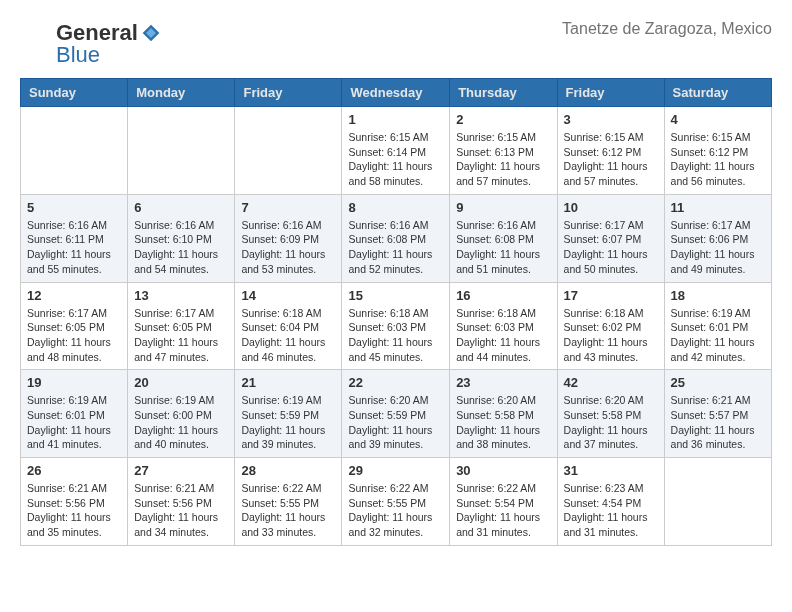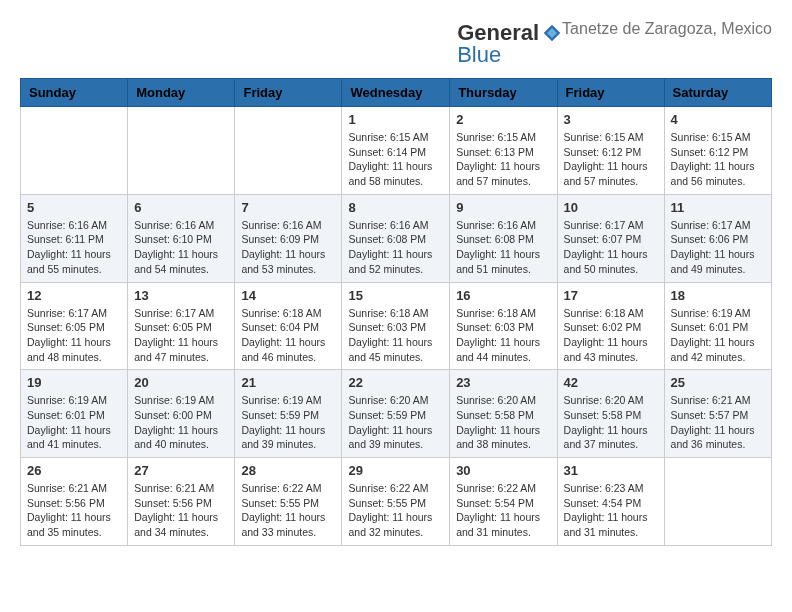--- a/index.html
+++ b/index.html
@@ -5,21 +5,21 @@
     * { box-sizing: border-box; margin: 0; padding: 0; }
     body {
       font-family: Arial, sans-serif;
       background: #fff;
       width: 792px;
       min-height: 612px;
       padding: 20px;
     }
     .header {
       display: flex;
-      justify-content: flex-end;
+      justify-content: space-between;
       align-items: flex-start;
       margin-bottom: 10px;
       margin-left: 36px;
     }
     .logo {
       display: flex;
       flex-direction: column;
       align-items: flex-start;
     }
     .logo-text {
@@ -43,21 +43,21 @@
       font-size: 16px;
       color: #737373;
     }
     .calendar {
       width: 100%;
       border-collapse: collapse;
       border: 1px solid #ccc;
     }
     .calendar th {
       background-color: #2c6fad;
-      color: #000000;
+      color: #e5e5e5;
       text-align: left;
       padding: 6px 8px;
       font-size: 13px;
       font-weight: bold;
       border: 1px solid #1a5a9a;
     }
     .calendar td {
       border: 1px solid #ccc;
       vertical-align: top;
       padding: 5px 6px;

